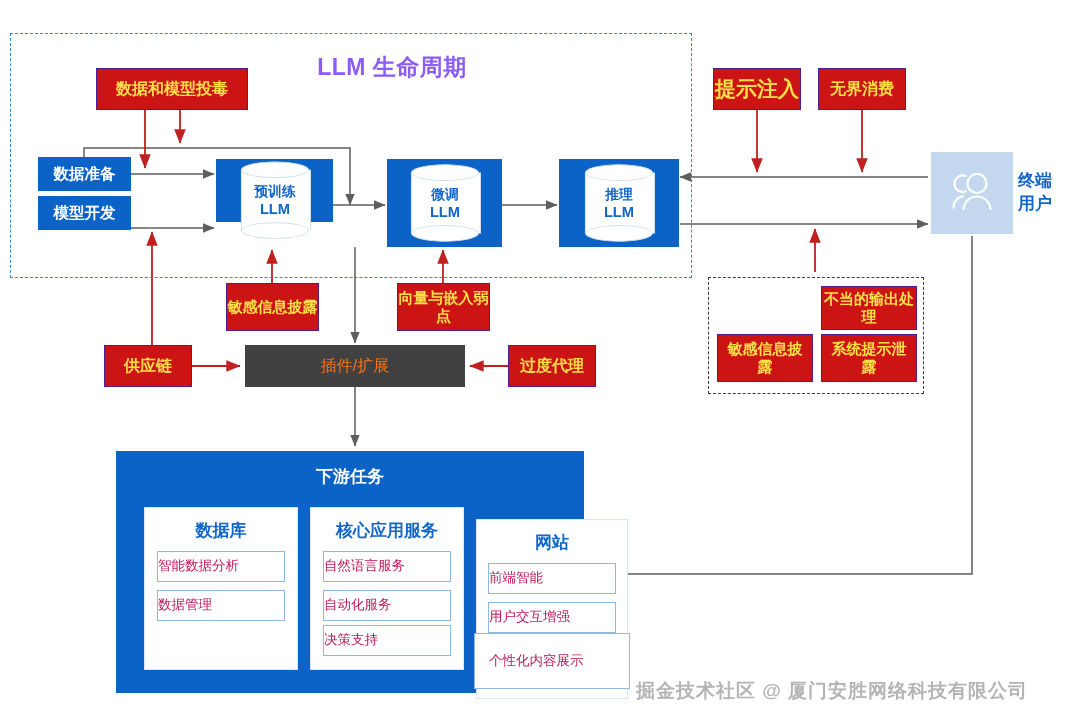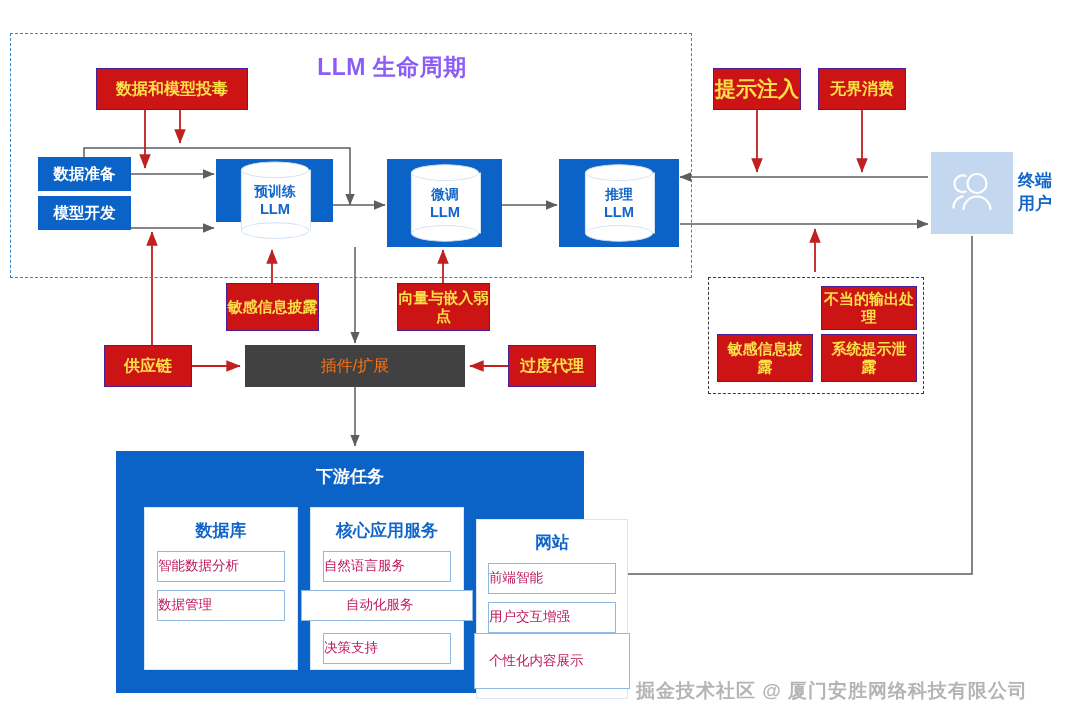--- a/index.html
+++ b/index.html
@@ -298,21 +298,21 @@
       <div class="inner-chip" style="width:126px;height:29px;">
         <span>数据管理</span>
       </div>
     </div>
 
     <div class="abs white-card" style="left:194px;top:56px;width:154px;height:163px;">
       <div class="ds-col-title">核心应用服务</div>
       <div class="inner-chip" style="width:126px;height:29px;margin-bottom:8px;">
         <span>自然语言服务</span>
       </div>
-      <div class="inner-chip" style="width:126px;height:29px;margin-bottom:12px;padding-left:44px;">
+      <div class="inner-chip" style="width:126px;height:29px;margin-bottom:4px;">
         <span>自动化服务</span>
       </div>
       <div class="inner-chip" style="width:126px;height:29px;">
         <span>决策支持</span>
       </div>
     </div>
 
     <div class="abs white-card" style="left:360px;top:68px;width:152px;height:180px;">
       <div class="ds-col-title">网站</div>
       <div class="inner-chip" style="width:126px;height:29px;margin-bottom:8px;">

